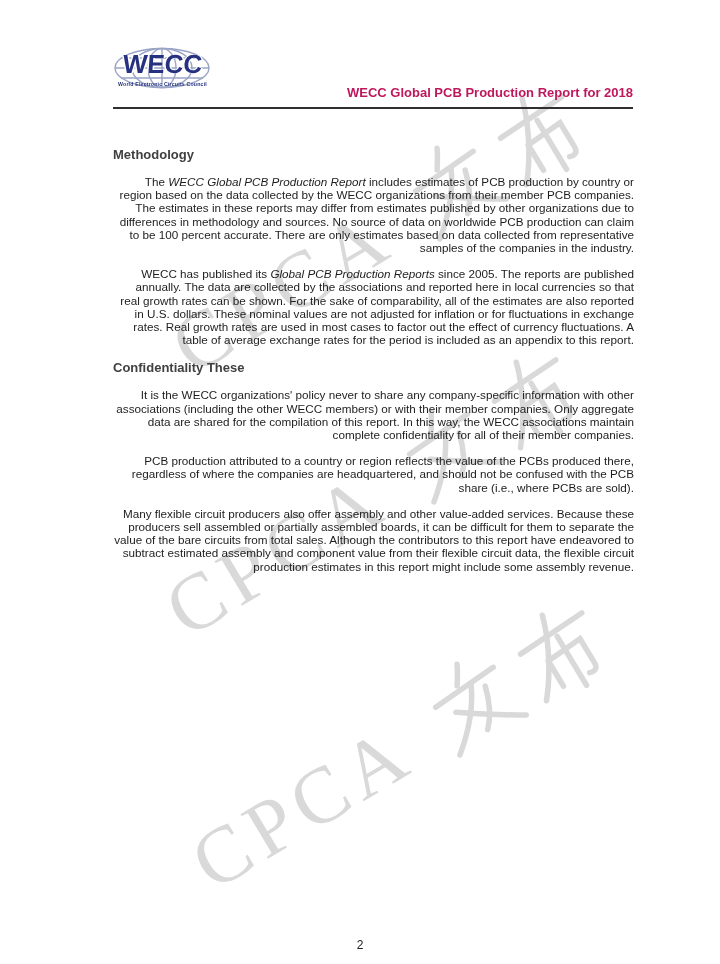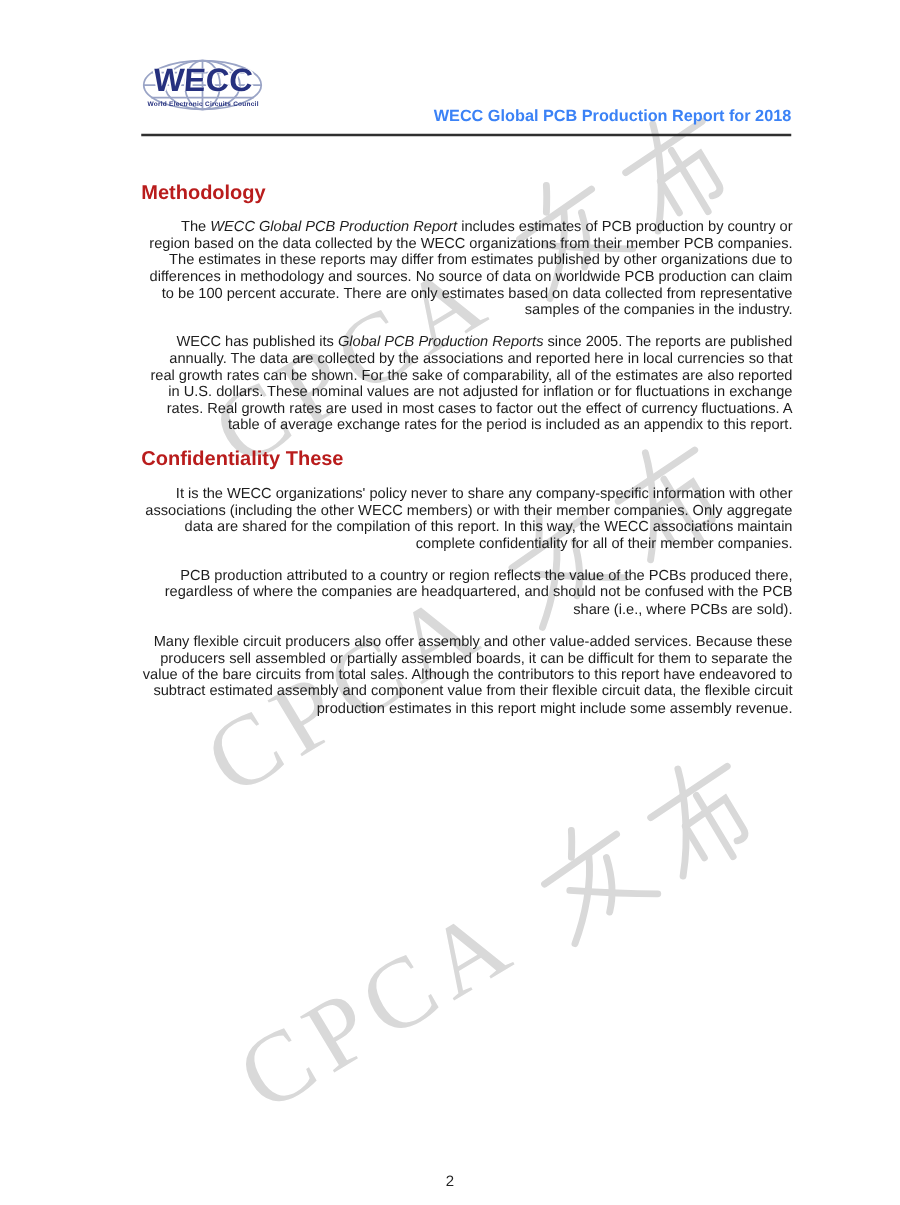--- a/index.html
+++ b/index.html
@@ -28,33 +28,33 @@
     position:absolute;left:0;top:0;width:105px;text-align:center;
     font-size:26px;font-weight:bold;color:#26317f;transform:skewX(-4deg);
     text-shadow:-1.5px 0 0 #fff,1.5px 0 0 #fff;letter-spacing:0px;line-height:44px;
   }
   .logo .tagline{
     position:absolute;left:0;top:39px;width:105px;text-align:center;
     font-size:5.2px;font-weight:bold;color:#26317f;letter-spacing:0.2px;
   }
   .report-title{
     position:absolute;left:113px;top:85px;width:520px;z-index:2;
-    text-align:right;font-size:13px;font-weight:bold;color:#3b82f6;
+    text-align:right;font-size:13px;font-weight:bold;color:#be185d;
   }
   .header-rule{
     position:absolute;left:113px;top:107px;width:520px;height:2px;
     background:#2f2f2f;z-index:2;
   }
   
   .document-content{
     position:absolute;left:113px;top:146px;width:521px;z-index:1;
     font-size:11.7px;line-height:13.2px;
   }
   .document-content h2{
-    font-size:16px;line-height:17px;font-weight:bold;color:#b91c1c;
+    font-size:13px;line-height:17px;font-weight:bold;color:#404040;
     margin:13px 0 12px 0;
   }
   .document-content h2:first-child{margin-top:0;}
   .document-content p{margin:0 0 13px 0;text-align:right;}
   .document-content em{font-style:italic;}
   
   .page-footer{
     position:absolute;left:0;top:938px;width:720px;text-align:center;
     font-size:12px;color:#222;z-index:1;
   }

